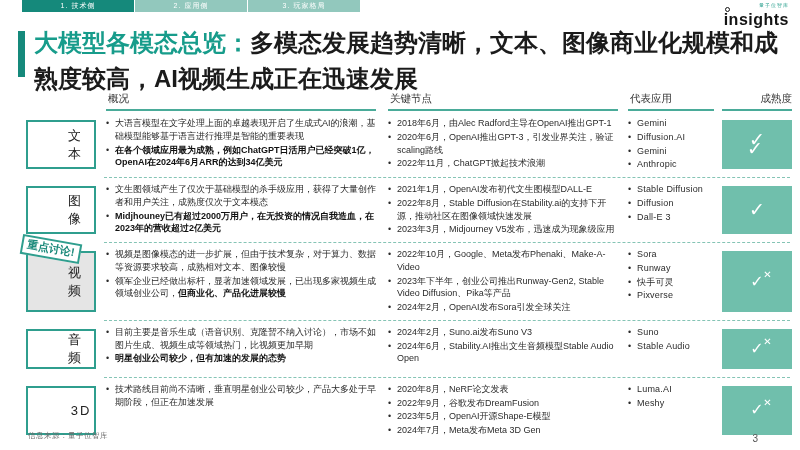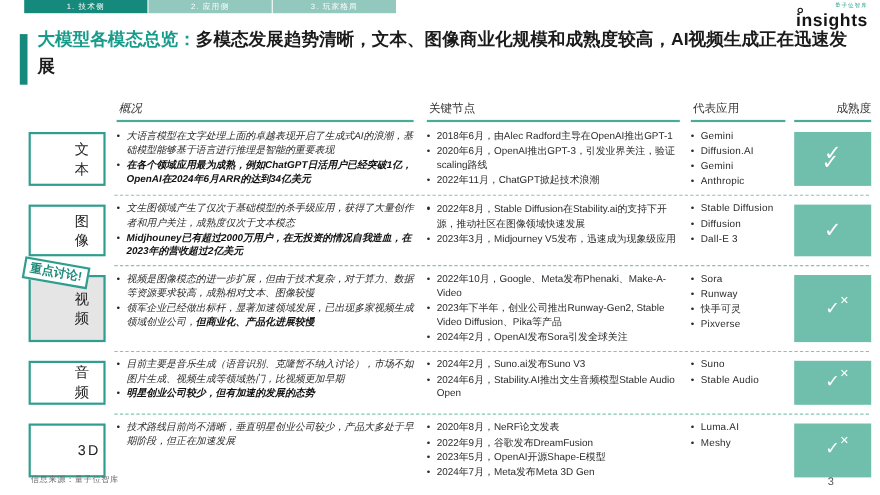--- a/index.html
+++ b/index.html
@@ -15,28 +15,28 @@
   .tab.inactive{background:#92c8bd;}
 
   
   .logo{position:absolute;top:3px;right:11px;text-align:right;line-height:1;}
   .logo-sub{font-size:5px;color:#2aa08e;letter-spacing:1px;margin-bottom:1px;}
   .logo-main{position:relative;font-size:16px;font-weight:bold;color:#141414;letter-spacing:0.5px;padding-top:3px;}
   .logo-ring{position:absolute;top:-2px;left:1px;width:5px;height:5px;border:1.2px solid #141414;border-radius:50%;}
 
   
   .title-bar{position:absolute;left:18px;top:31px;width:7px;height:46px;background:#15897b;}
-  .title-text{position:absolute;left:34px;top:25px;width:748px;font-size:16px;font-weight:bold;
+  .title-text{position:absolute;left:34px;top:25px;width:748px;font-size:24px;font-weight:bold;
               line-height:1.48;color:#1b1b1b;}
   .title-accent{color:#179c8b;}
 
   
   .thead,.trow{display:flex;align-items:stretch;}
   .c-mod{width:70px;margin-left:26px;display:flex;position:relative;}
-  .c-ov{width:270px;margin-left:10px;font-style:italic;}
+  .c-ov{width:270px;margin-left:10px;}
   .c-ms{width:230px;margin-left:12px;}
   .c-app{width:86px;margin-left:10px;}
   .c-mat{width:70px;margin-left:8px;display:flex;text-align:right;}
 
   .thead{position:absolute;left:0;top:92px;width:800px;}
   .th{font-size:10.5px;color:#333;padding:0 0 3px 2px;border-bottom:2px solid #4aab99;align-self:flex-end;}
 
   .tbody{position:absolute;left:0;top:112px;width:800px;}
   .trow{position:relative;padding:5px 0 6px 0;}
   .trow::after{content:"";position:absolute;left:104px;right:10px;bottom:0;border-bottom:1px dashed #85c4b5;}
@@ -135,21 +135,21 @@
         <div class="c-mod">
           <div class="modbox">
             <span>图像</span>
           </div>
         </div>
         <div class="c-ov">
           <div class="bullet"><span class="bmark">•</span><span>文生图领域产生了仅次于基础模型的杀手级应用，获得了大量创作者和用户关注，成熟度仅次于文本模态</span></div>
           <div class="bullet"><span class="bmark">•</span><b>Midjhouney已有超过2000万用户，在无投资的情况自我造血，在2023年的营收超过2亿美元</b></div>
         </div>
         <div class="c-ms">
-          <div class="bullet"><span class="bmark">•</span></div>
+          <div class="bullet"><span class="bmark">•</span><span>2021年1月，OpenAI发布初代文生图模型DALL-E</span></div>
           <div class="bullet"><span class="bmark">•</span><span>2022年8月，Stable Diffusion在Stability.ai的支持下开源，推动社区在图像领域快速发展</span></div>
           <div class="bullet"><span class="bmark">•</span><span>2023年3月，Midjourney V5发布，迅速成为现象级应用</span></div>
         </div>
         <div class="c-app">
           <div class="bullet"><span class="bmark">•</span><span>Stable Diffusion</span></div>
           <div class="bullet"><span class="bmark">•</span><span>Diffusion</span></div>
           <div class="bullet"><span class="bmark">•</span><span>Dall-E 3</span></div>
         </div>
         <div class="c-mat">
           <div class="matbox">

